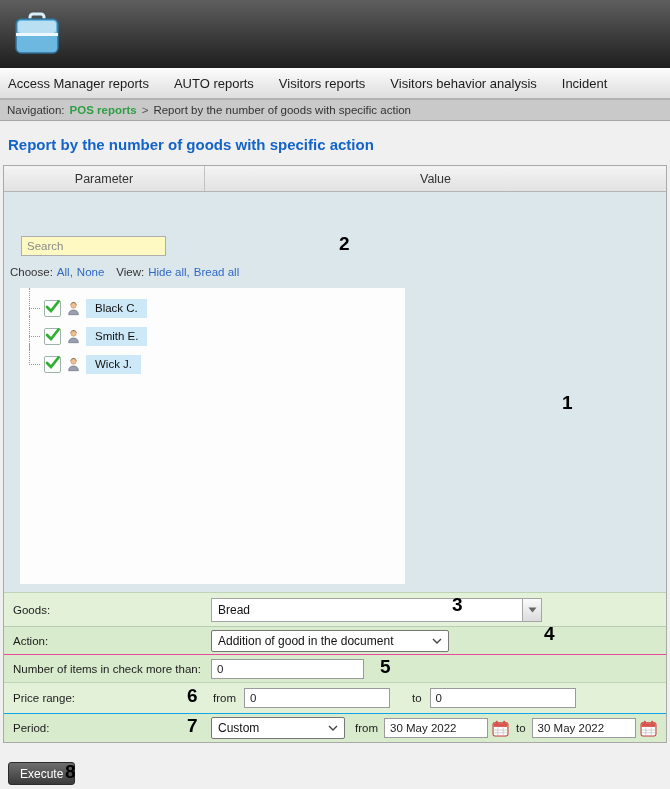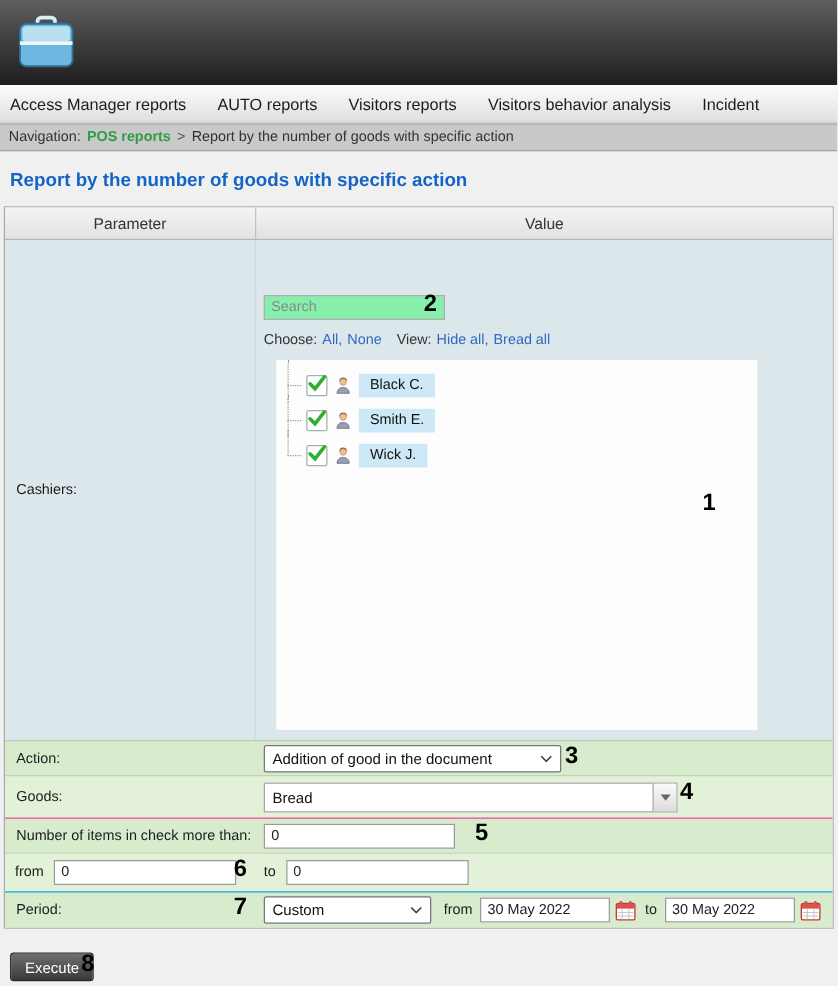--- a/index.html
+++ b/index.html
@@ -30,21 +30,21 @@
   .t-head .col-p{width:201px;border-right:1px solid #c2c2c2;display:flex;align-items:center;justify-content:center;box-sizing:border-box;}
   .t-head .col-v{flex:1;display:flex;align-items:center;justify-content:center;}
 
   .row{display:flex;box-sizing:border-box;}
   .p-cell{width:201px;box-sizing:border-box;padding-left:9px;display:flex;align-items:center;font-size:11.5px;color:#1c1c1c;}
   .v-cell{flex:1;position:relative;box-sizing:border-box;}
 
   .row-cashiers{height:400px;background:#dbe7eb;}
   .row-cashiers .p-cell{border-right:1px solid rgba(0,0,0,0.05);}
 
-  .search-input{position:absolute;left:6px;top:44px;width:145px;height:20px;border:1px solid #aeaeae;background:#86efac;font:11.5px "Liberation Sans",sans-serif;padding:0 5px;box-sizing:border-box;color:#222;}
+  .search-input{position:absolute;left:17px;top:44px;width:145px;height:20px;border:1px solid #aeaeae;background:#fef9c3;font:11.5px "Liberation Sans",sans-serif;padding:0 5px;box-sizing:border-box;color:#222;}
   .search-input::placeholder{color:#8a8a8a;}
 
   .links-row{position:absolute;left:6px;top:74px;display:flex;gap:4px;font-size:11.5px;color:#333;align-items:center;}
   .blue-link{color:#3168c4;cursor:pointer;text-decoration:none;}
   .comma{color:#3168c4;margin-left:-4px;}
   .view-lbl{margin-left:8px;}
 
   .cashier-list{position:absolute;left:16px;top:96px;width:385px;height:296px;background:#fdfdfd;padding-top:6px;box-sizing:border-box;}
   .tree-row{position:relative;height:28px;display:flex;align-items:center;padding-left:24px;gap:5px;cursor:pointer;}
   .tree-row::before{content:"";position:absolute;left:9px;top:-6px;bottom:0;width:0;border-left:1px dotted #9a9a9a;}
@@ -109,21 +109,20 @@
   <h1 class="page-title">Report by the number of goods with specific action</h1>
 
   <div class="param-table">
 
     <div class="t-head">
       <div class="col-p">Parameter</div>
       <div class="col-v">Value</div>
     </div>
 
     <div class="row row-cashiers">
-      <div class="p-cell">Cashiers:</div>
       <div class="v-cell">
         <input type="text" class="search-input" placeholder="Search" style="">
         <div class="links-row">
           <span>Choose:</span>
           <a class="blue-link">All</a>
             <span class="comma">,</span>
           <a class="blue-link">None</a>
           <span class="view-lbl">View:</span>
           <a class="blue-link">Hide all</a>
             <span class="comma">,</span>
@@ -173,54 +172,55 @@
                   <circle cx="8" cy="5" r="2.7" fill="#f0c090" stroke="#b98a5a" stroke-width="0.6"></circle>
                   <path d="M2.8 14.6 c0-3.4 2.3-5 5.2-5 s5.2 1.6 5.2 5 z" fill="#9aa0b0" stroke="#5a6070" stroke-width="0.6"></path>
                 </svg>
             </span>
             <span class="cashier-name">Wick J.</span>
           </div>
         </div>
       </div>
     </div>
 
-    <div class="row g-row row-action">
-      <div class="p-cell">Action:</div>
-      <div class="v-cell">
-        <div class="select" style="width:238px;">
-          <span>Addition of good in the document</span>
-          <svg width="10" height="6" viewBox="0 0 10 6">
-              <path d="M1 1 l4 4 4-4" fill="none" stroke="#444" stroke-width="1.4"></path>
-            </svg>
-        </div>
-      </div>
-    </div>
-
     <div class="row g-row row-goods">
       <div class="p-cell">Goods:</div>
       <div class="v-cell">
         <div class="combo" style="width:331px;">
           <span class="combo-text">Bread</span>
           <span class="combo-btn">
             <svg width="9" height="6" viewBox="0 0 9 6">
                 <path d="M0.5 0.5 h8 l-4 5 z" fill="#666"></path>
               </svg>
           </span>
         </div>
       </div>
     </div>
 
+    <div class="row g-row row-action">
+      <div class="p-cell">Action:</div>
+      <div class="v-cell">
+        <div class="select" style="width:238px;">
+          <span>Addition of good in the document</span>
+          <svg width="10" height="6" viewBox="0 0 10 6">
+              <path d="M1 1 l4 4 4-4" fill="none" stroke="#444" stroke-width="1.4"></path>
+            </svg>
+        </div>
+      </div>
+    </div>
+
     <div class="row g-row row-number">
       <div class="p-cell">Number of items in check more than:</div>
       <div class="v-cell">
         <input type="text" class="txt" style="width: 153px; margin-left: 6px;" value="0">
       </div>
     </div>
 
     <div class="row g-row row-price">
+      <div class="p-cell">Price range:</div>
       <div class="v-cell">
         <span class="inline-lbl" style="margin-left:8px;">from</span>
         <input type="text" class="txt" style="width: 146px; margin-left: 8px;" value="0">
         <span class="inline-lbl" style="margin-left:22px;">to</span>
         <input type="text" class="txt" style="width: 146px; margin-left: 8px;" value="0">
       </div>
     </div>
 
     <div class="row g-row row-period">
       <div class="p-cell">Period:</div>

